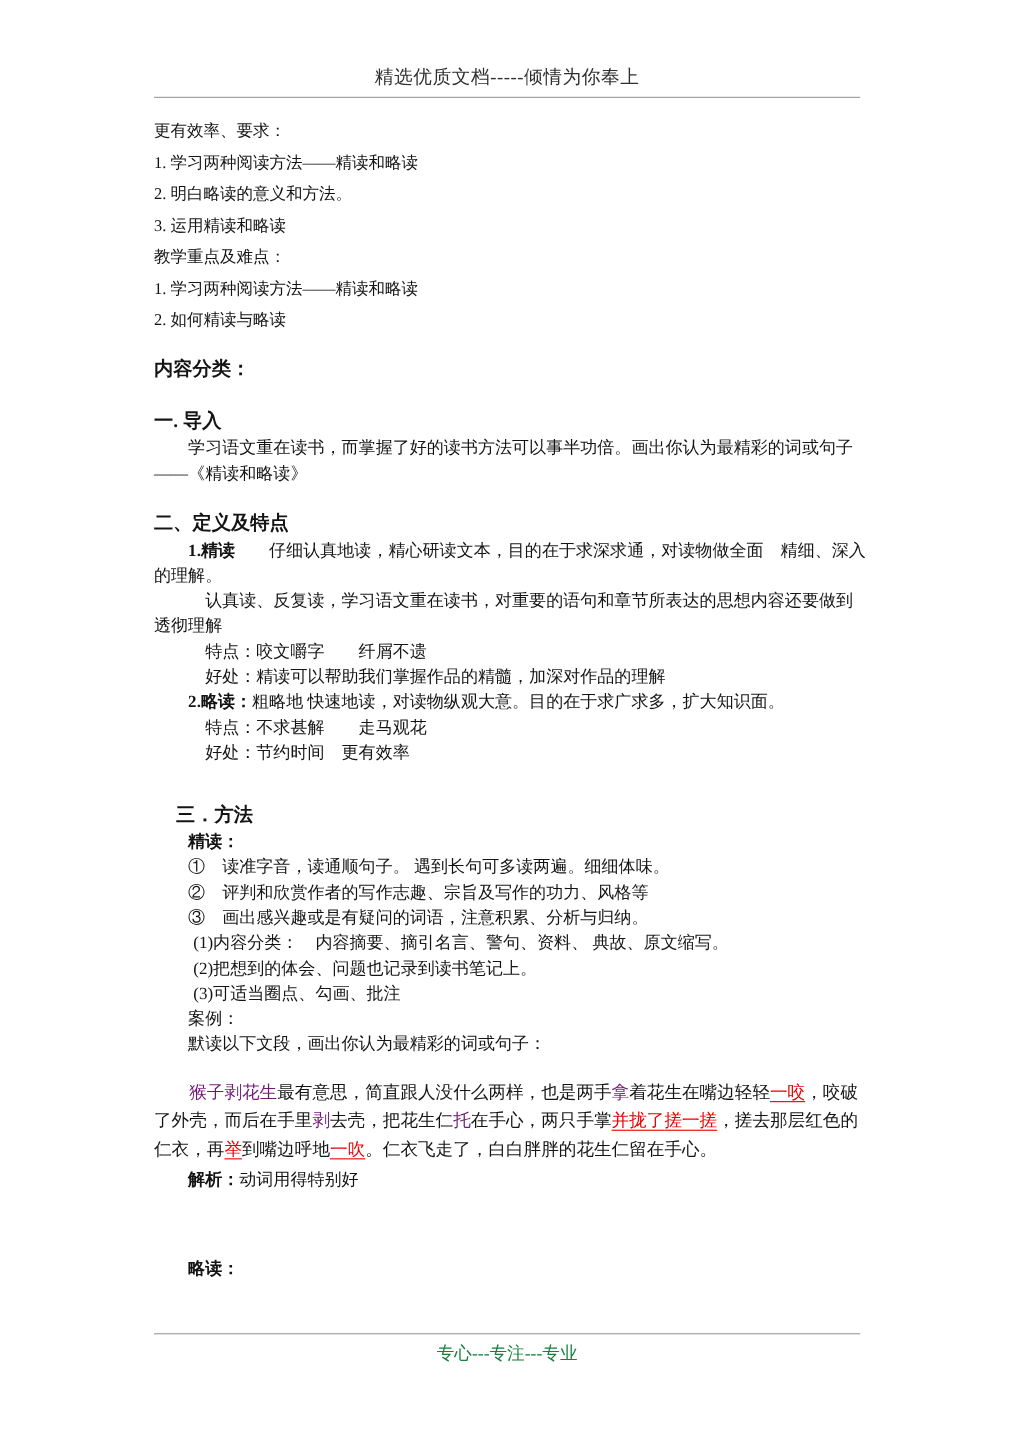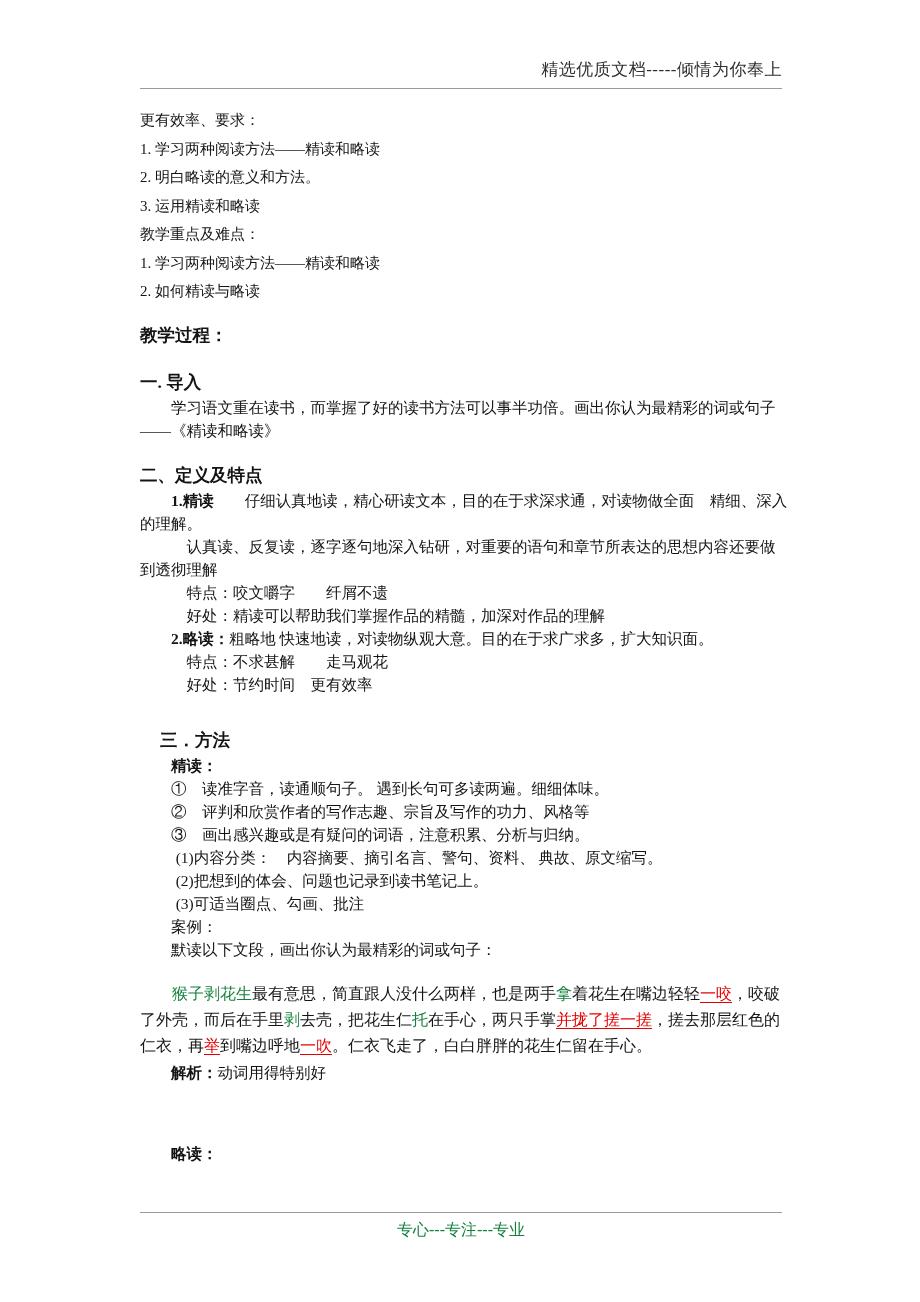--- a/index.html
+++ b/index.html
@@ -8,21 +8,21 @@
     width:920px; height:1302px;
     font-family:"Liberation Serif","DejaVu Serif",serif;
     color:#161616;
   }
   .page {
     position:relative; width:920px; height:1302px;
     background:#ffffff; overflow:hidden;
   }
 
   
-  .doc-header { position:absolute; top:58px; left:140px; width:642px; text-align:right; }
+  .doc-header { position:absolute; top:58px; left:140px; width:642px; text-align:center; }
   .doc-header-text { font-size:17px; color:#2f2f2f; letter-spacing:0.5px; padding-bottom:7px; }
   .doc-header-rule { border-bottom:1px solid #9a9a9a; height:0; }
 
   
   .doc-footer { position:absolute; top:1212px; left:140px; width:642px; text-align:center; }
   .doc-footer-rule { border-top:1px solid #9a9a9a; height:0; margin-bottom:7px; }
   .doc-footer-text { font-size:16px; color:#15803d; }
 
   
   .doc-body { position:absolute; top:112px; left:140px; width:648px; font-size:15.5px; color:#141414; }
@@ -38,21 +38,21 @@
   .indent2 { text-indent:2em; }
   .indent3 { text-indent:3em; }
   .pad2 { padding-left:2em; }
   .pad22 { padding-left:2.3em; }
   .pad3 { padding-left:3em; }
   .bold { font-weight:bold; }
   .lead { font-weight:bold; }
 
   .case-para { margin-top:20px; font-size:16px; line-height:26px; }
   .seg-normal { color:#141414; }
-  .seg-red { color:#15803d; }
+  .seg-red { color:#701a75; }
   .seg-red-underline { color:#e60000; text-decoration:underline; text-underline-offset:3px; }
 
   .analysis-line { margin-top:2px; }
   .luedu-label { margin-top:58px; }
 </style>
 </head>
 <body>
 
 <div class="page">
 
@@ -64,28 +64,28 @@
   <main class="doc-body">
 
     <p class="pa">更有效率、要求：</p>
     <p class="pa">1. 学习两种阅读方法——精读和略读</p>
     <p class="pa">2. 明白略读的意义和方法。</p>
     <p class="pa">3. 运用精读和略读</p>
     <p class="pa">教学重点及难点：</p>
     <p class="pa">1. 学习两种阅读方法——精读和略读</p>
     <p class="pa">2. 如何精读与略读</p>
 
-    <h2 class="hd process-hd">教学过程：</h2>
+    <h2 class="hd process-hd">内容分类：</h2>
 
     <h2 class="hd s1-hd">一. 导入</h2>
     <p class="tx indent2">学习语文重在读书，而掌握了好的读书方法可以事半功倍。画出你认为最精彩的词或句子——《精读和略读》</p>
 
     <h2 class="hd s2-hd">二、定义及特点</h2>
     <p class="tx indent2"><span class="lead">1.精读</span><span>　　仔细认真地读，精心研读文本，目的在于求深求通，对读物做全面　精细、深入的理解。</span></p>
-    <p class="tx indent3">认真读、反复读，逐字逐句地深入钻研，对重要的语句和章节所表达的思想内容还要做到透彻理解</p>
+    <p class="tx indent3">认真读、反复读，学习语文重在读书，对重要的语句和章节所表达的思想内容还要做到透彻理解</p>
     <p class="tx pad3">特点：咬文嚼字　　纤屑不遗</p>
     <p class="tx pad3">好处：精读可以帮助我们掌握作品的精髓，加深对作品的理解</p>
     <p class="tx indent2"><span class="lead">2.略读：</span><span>粗略地 快速地读，对读物纵观大意。目的在于求广求多，扩大知识面。</span></p>
     <p class="tx pad3">特点：不求甚解　　走马观花</p>
     <p class="tx pad3">好处：节约时间　更有效率</p>
 
     <h2 class="hd s3-hd">三．方法</h2>
     <p class="tx pad2 bold">精读：</p>
     <p class="tx pad2">①　读准字音，读通顺句子。 遇到长句可多读两遍。细细体味。</p>
     <p class="tx pad2">②　评判和欣赏作者的写作志趣、宗旨及写作的功力、风格等</p>

